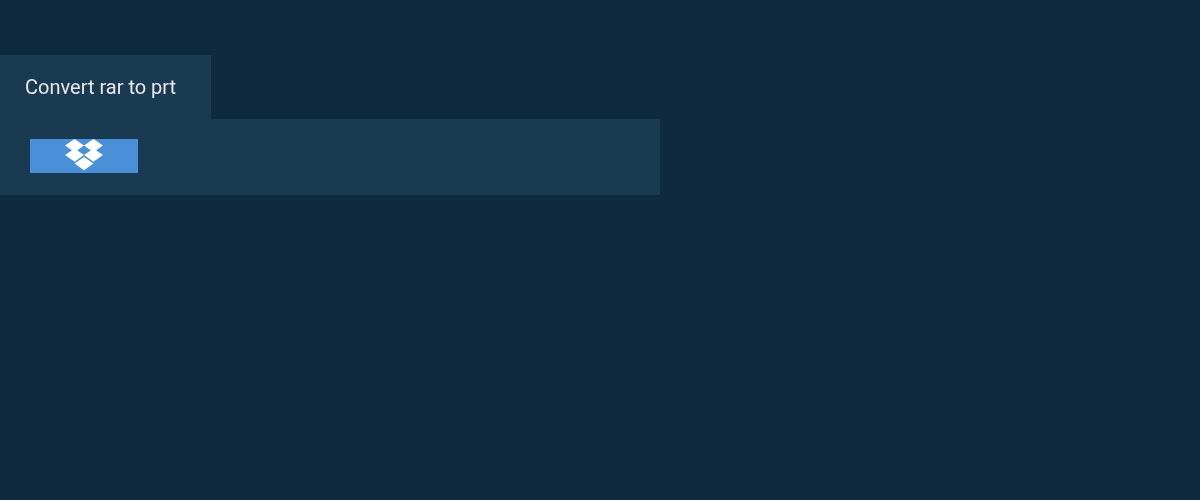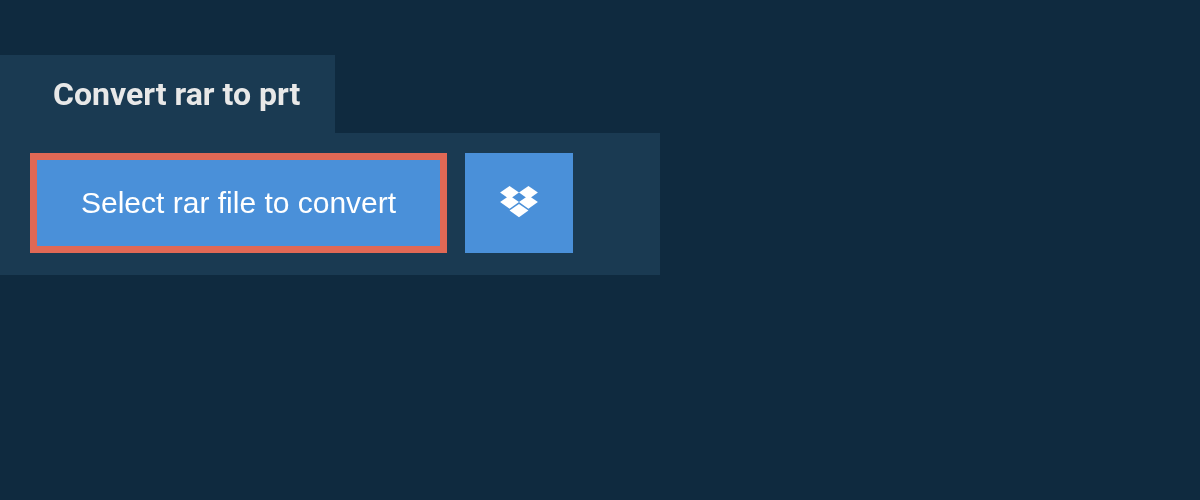--- a/index.html
+++ b/index.html
@@ -15,23 +15,22 @@
       overflow: hidden;
     }
     .tab-header {
       background-color: #1a3a52;
       display: inline-block;
       padding: 20px 35px 20px 25px;
       margin-top: 55px;
     }
     .tab-title {
       color: #e8e8e8;
-      font-size: 32px;
-      font-weight: 700;
-      margin-left: 28px;
+      font-size: 20px;
+      font-weight: 400;
     }
     .action-panel {
       background-color: #1a3a52;
       padding: 20px 20px 22px 30px;
       display: flex;
       align-items: stretch;
       gap: 18px;
       width: 660px;
     }
     .select-file-button {
@@ -66,23 +65,20 @@
 </head>
 <body>
 
 
 
 <div class="tab-header">
   <h1 class="tab-title">Convert rar to prt</h1>
 </div>
 
 <div class="action-panel">
-  <button class="select-file-button">
-    <span>Select rar file to convert</span>
-  </button>
   <button class="dropbox-button">
     <svg class="dropbox-icon" viewBox="0 0 40 36">
       <path d="M10 0 L20 7 L10 14 L0 7 Z"></path>
       <path d="M30 0 L40 7 L30 14 L20 7 Z"></path>
       <path d="M0 17 L10 10 L20 17 L10 24 Z"></path>
       <path d="M20 17 L30 10 L40 17 L30 24 Z"></path>
       <path d="M10 26 L20 19 L30 26 L20 33 Z"></path>
     </svg>
   </button>
 </div>

